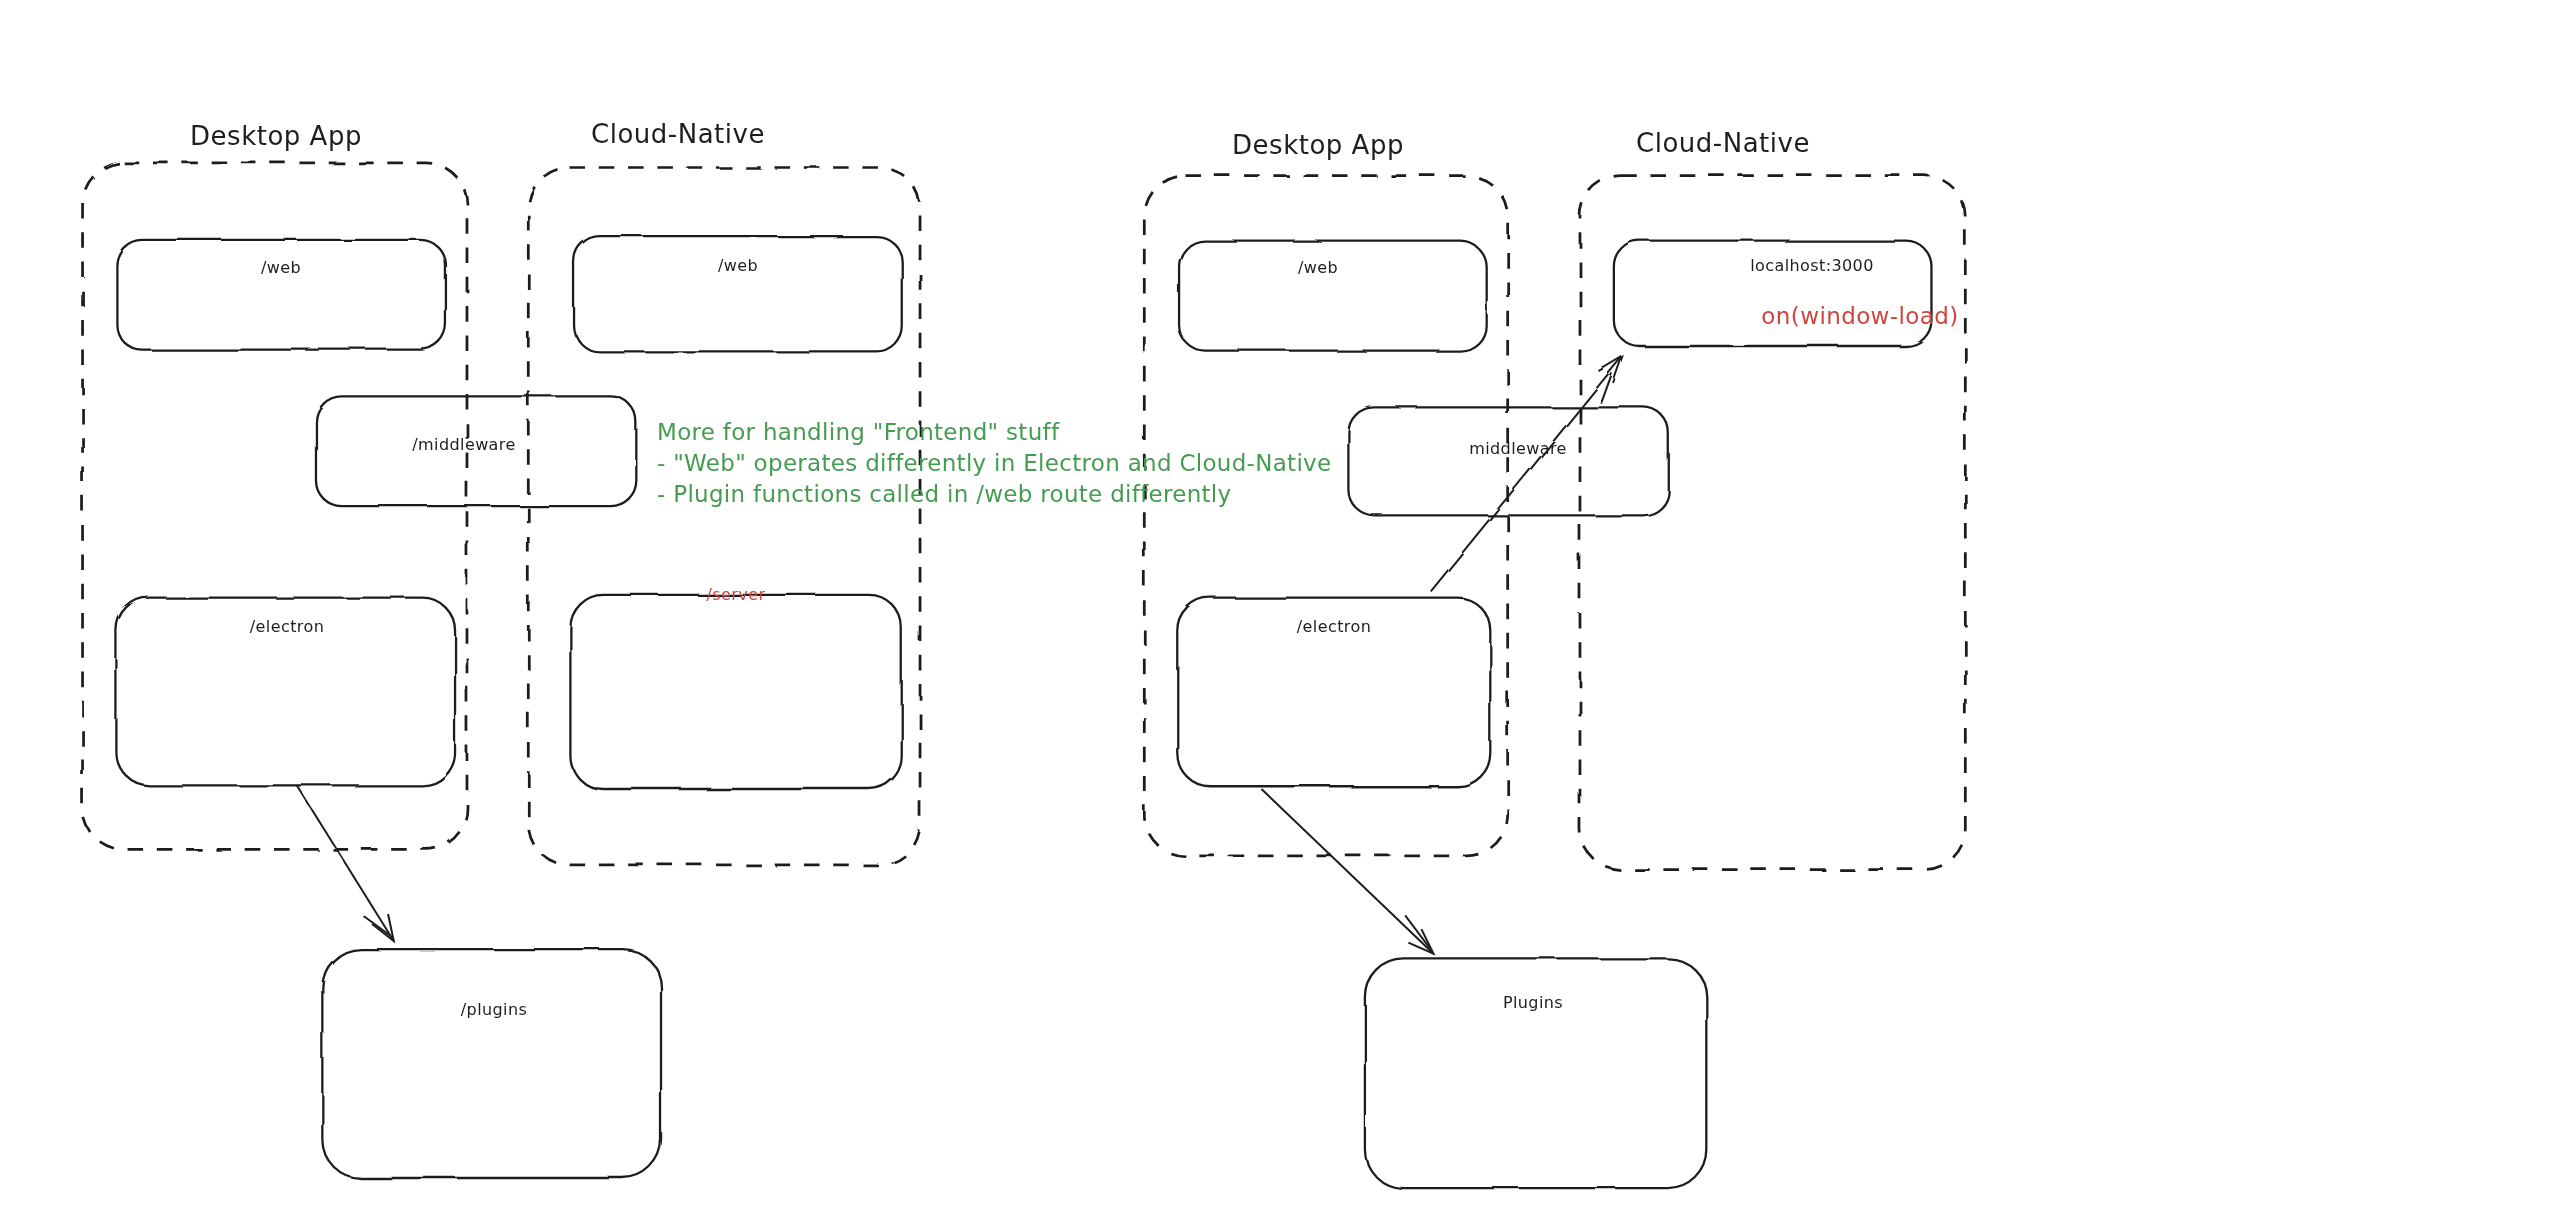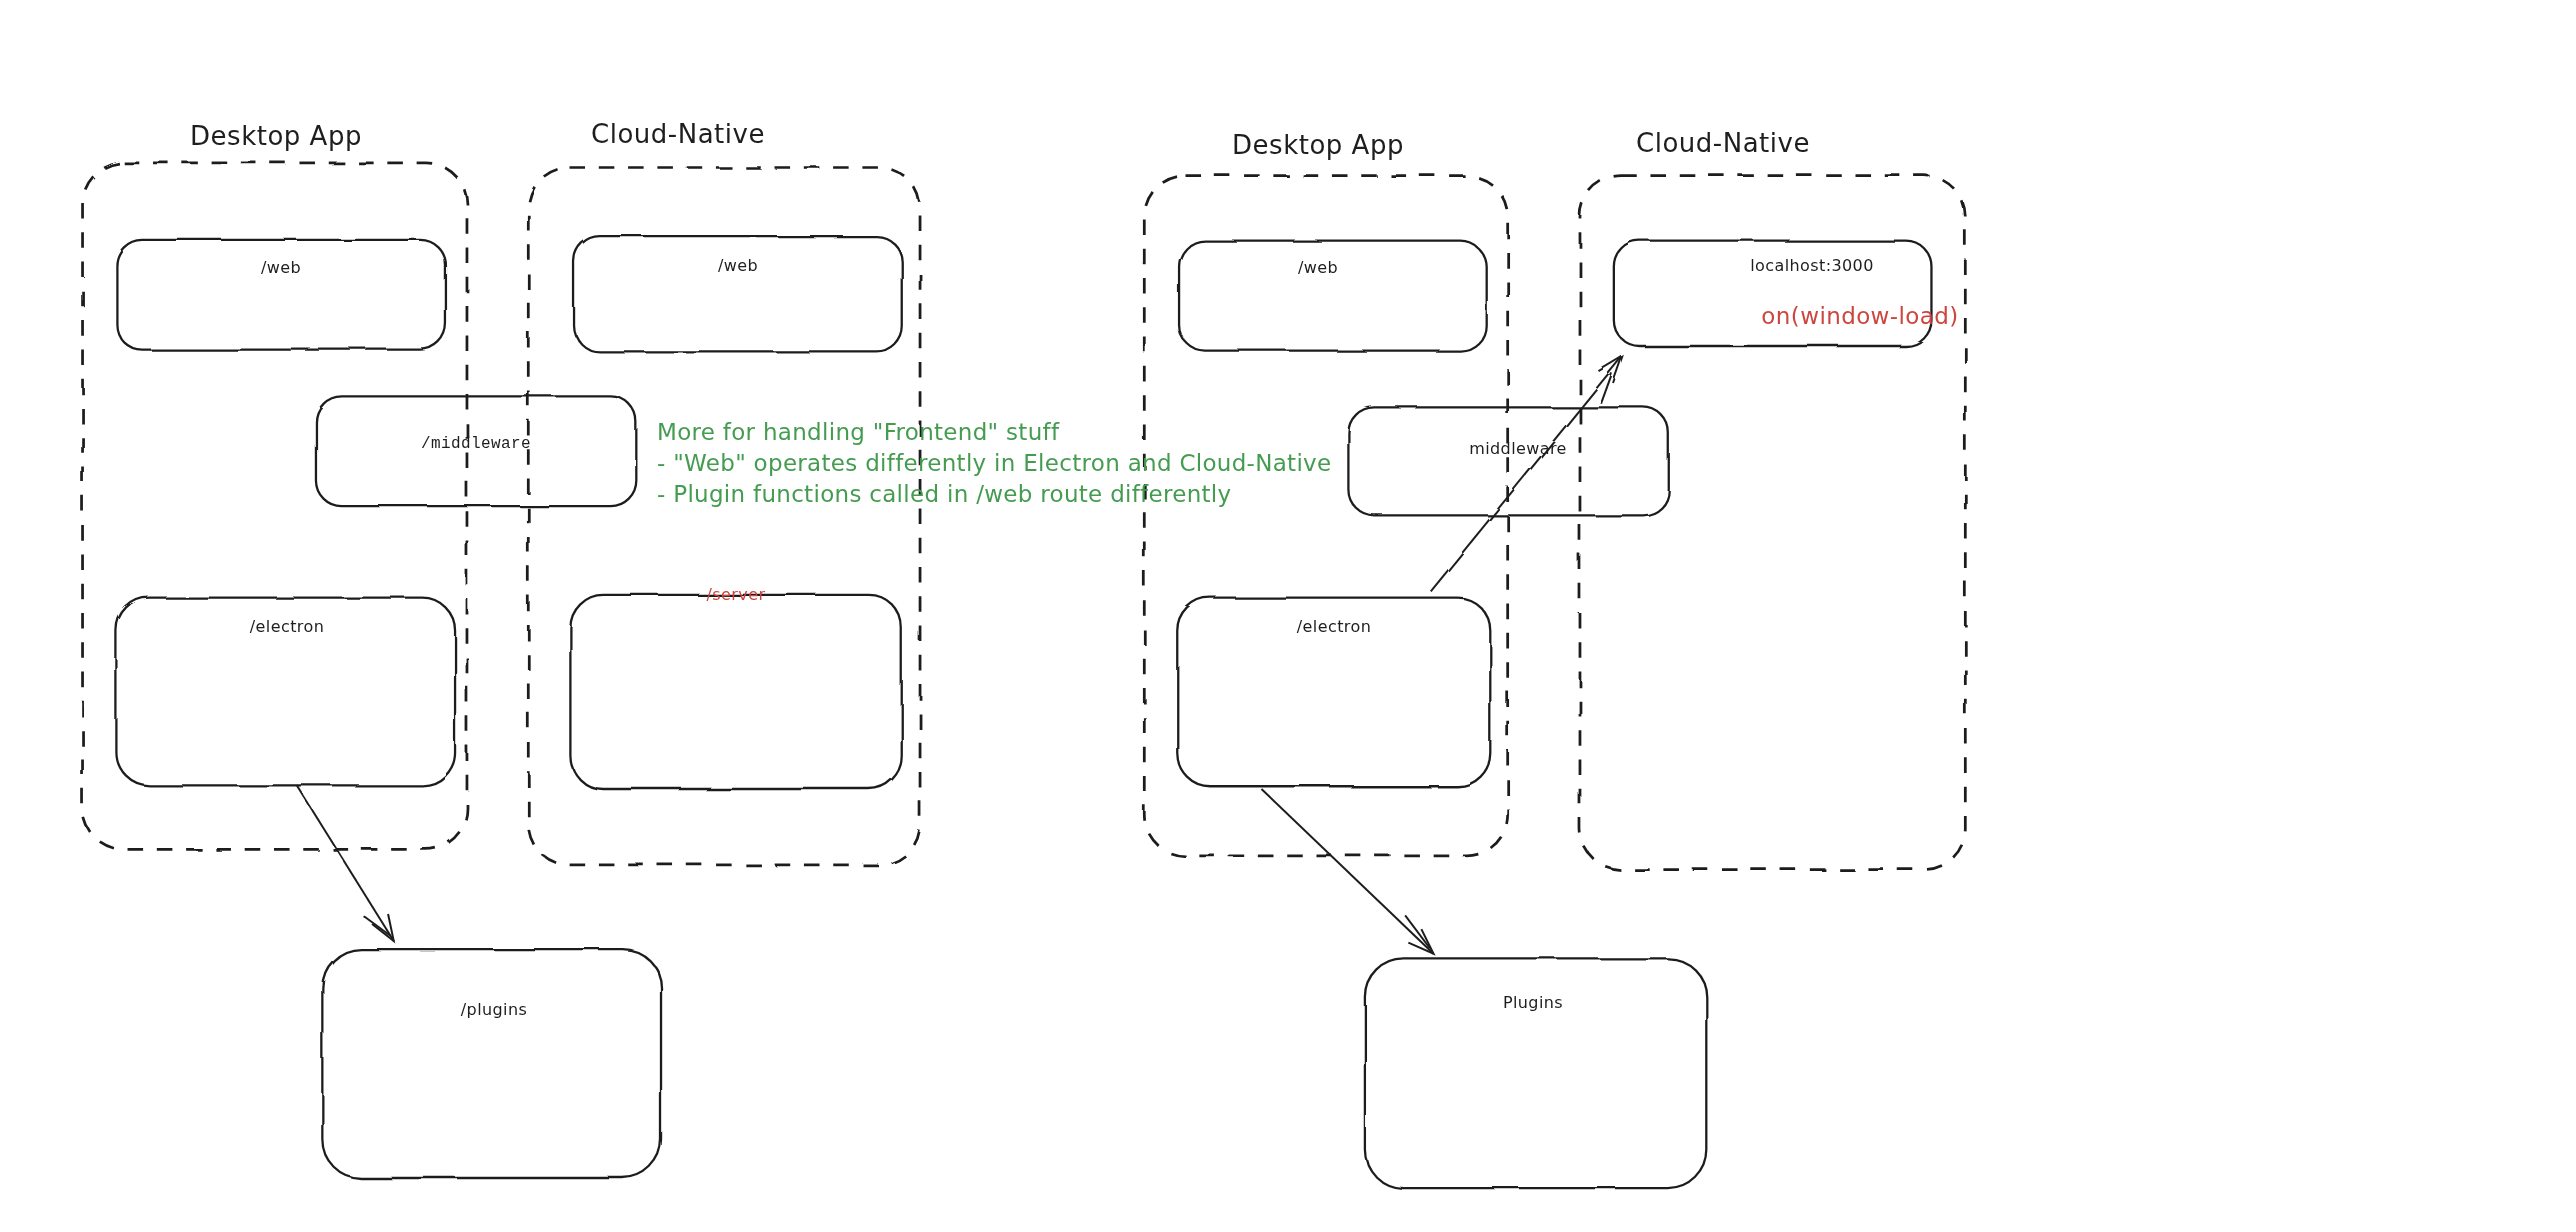--- a/index.html
+++ b/index.html
@@ -66,21 +66,21 @@
         <line x1="1535" y1="1000" x2="1562" y2="1036"></line>
       </g>
     </g>
   </svg>
 
   <div class="lbl hdr" style="left:276px;top:121px;">Desktop App</div>
   <div class="lbl hdr" style="left:678px;top:119px;">Cloud-Native</div>
 
   <div class="lbl" style="left:281px;top:258px;">/web</div>
   <div class="lbl" style="left:738px;top:256px;">/web</div>
-  <div class="lbl" style="left:476px;top:435px;font-family:Liberation Mono, monospace;">/middleware</div>
+  <div class="lbl" style="left:464px;top:435px;">/middleware</div>
   <div class="lbl" style="left:287px;top:617px;">/electron</div>
   <div class="lbl red" style="left:736px;top:585px;">/server</div>
   <div class="lbl" style="left:494px;top:1000px;">/plugins</div>
 
   <div class="note note-green" style="left:657px;top:417px;">
     <div>More for handling "Frontend" stuff</div>
     <div>- "Web" operates differently in Electron and Cloud-Native</div>
     <div>- Plugin functions called in /web route differently</div>
   </div>
 

